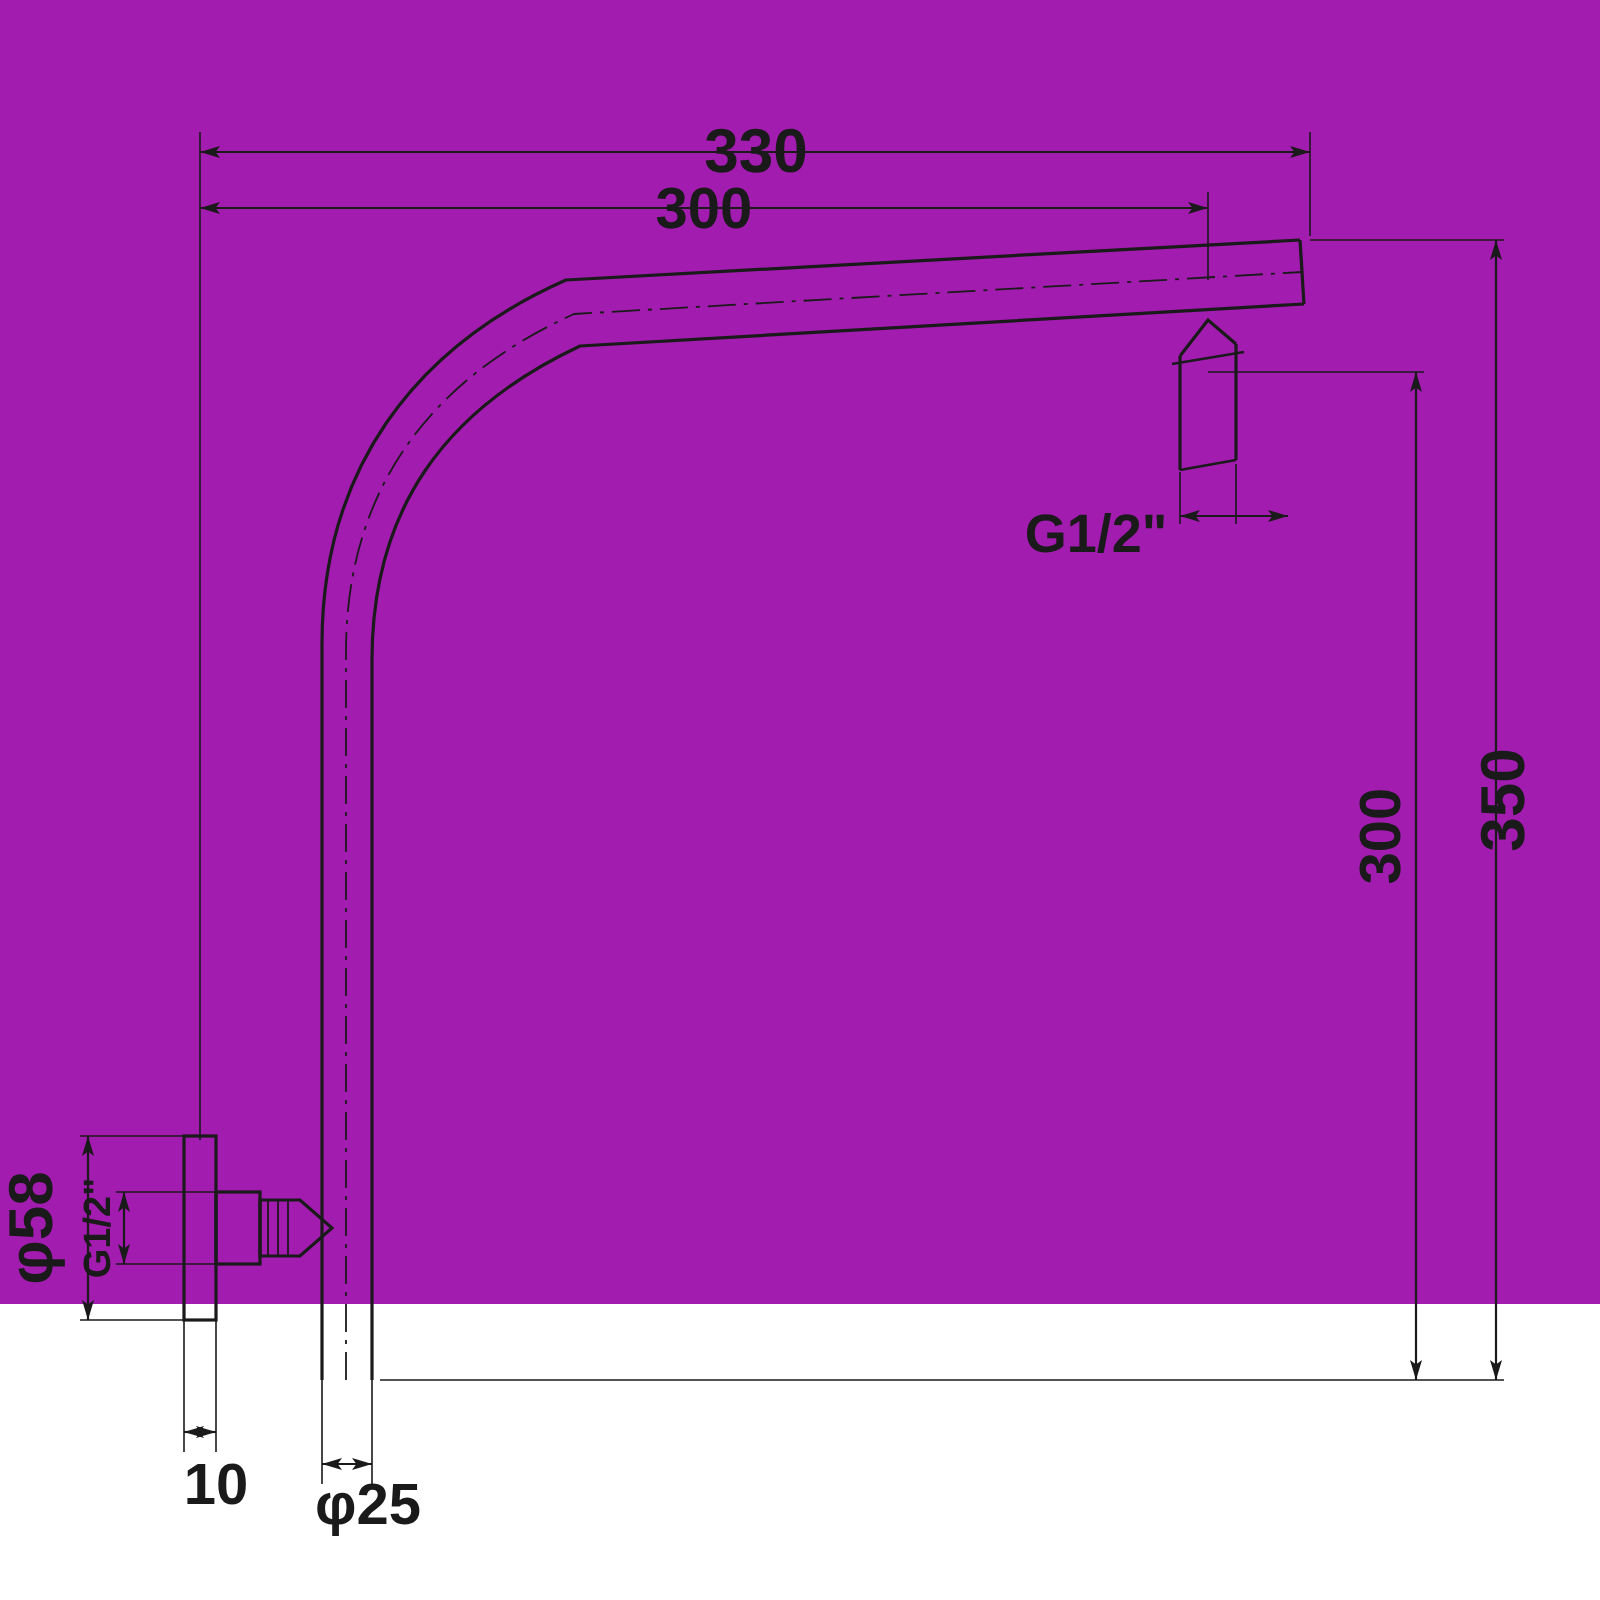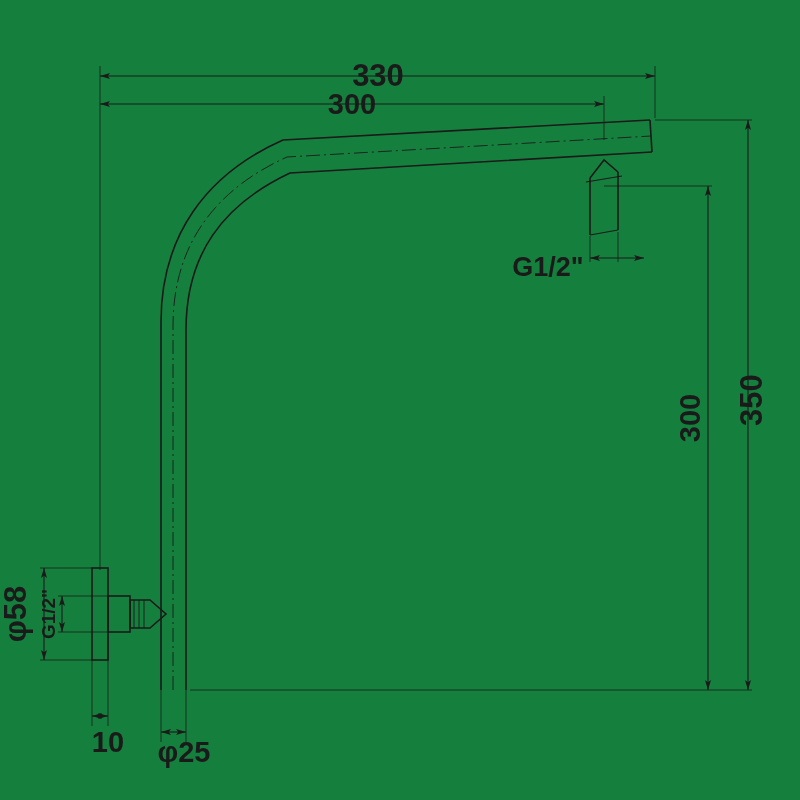--- a/index.html
+++ b/index.html
@@ -9,22 +9,22 @@
   }
   body {
     width: 800px;
     height: 800px;
     font-family: "Liberation Sans", sans-serif;
     overflow: hidden;
   }
   #drawing-root {
     position: relative;
     width: 800px;
-    height: 800px;
-    background: #15803d;
+    height: 652px;
+    background: #a21caf;
   }
   svg.tech-drawing {
     display: block;
     width: 800px;
     height: 800px;
   }
   .dim-text {
     font-family: "Liberation Sans", sans-serif;
     font-weight: bold;
     fill: #1a1a1a;

